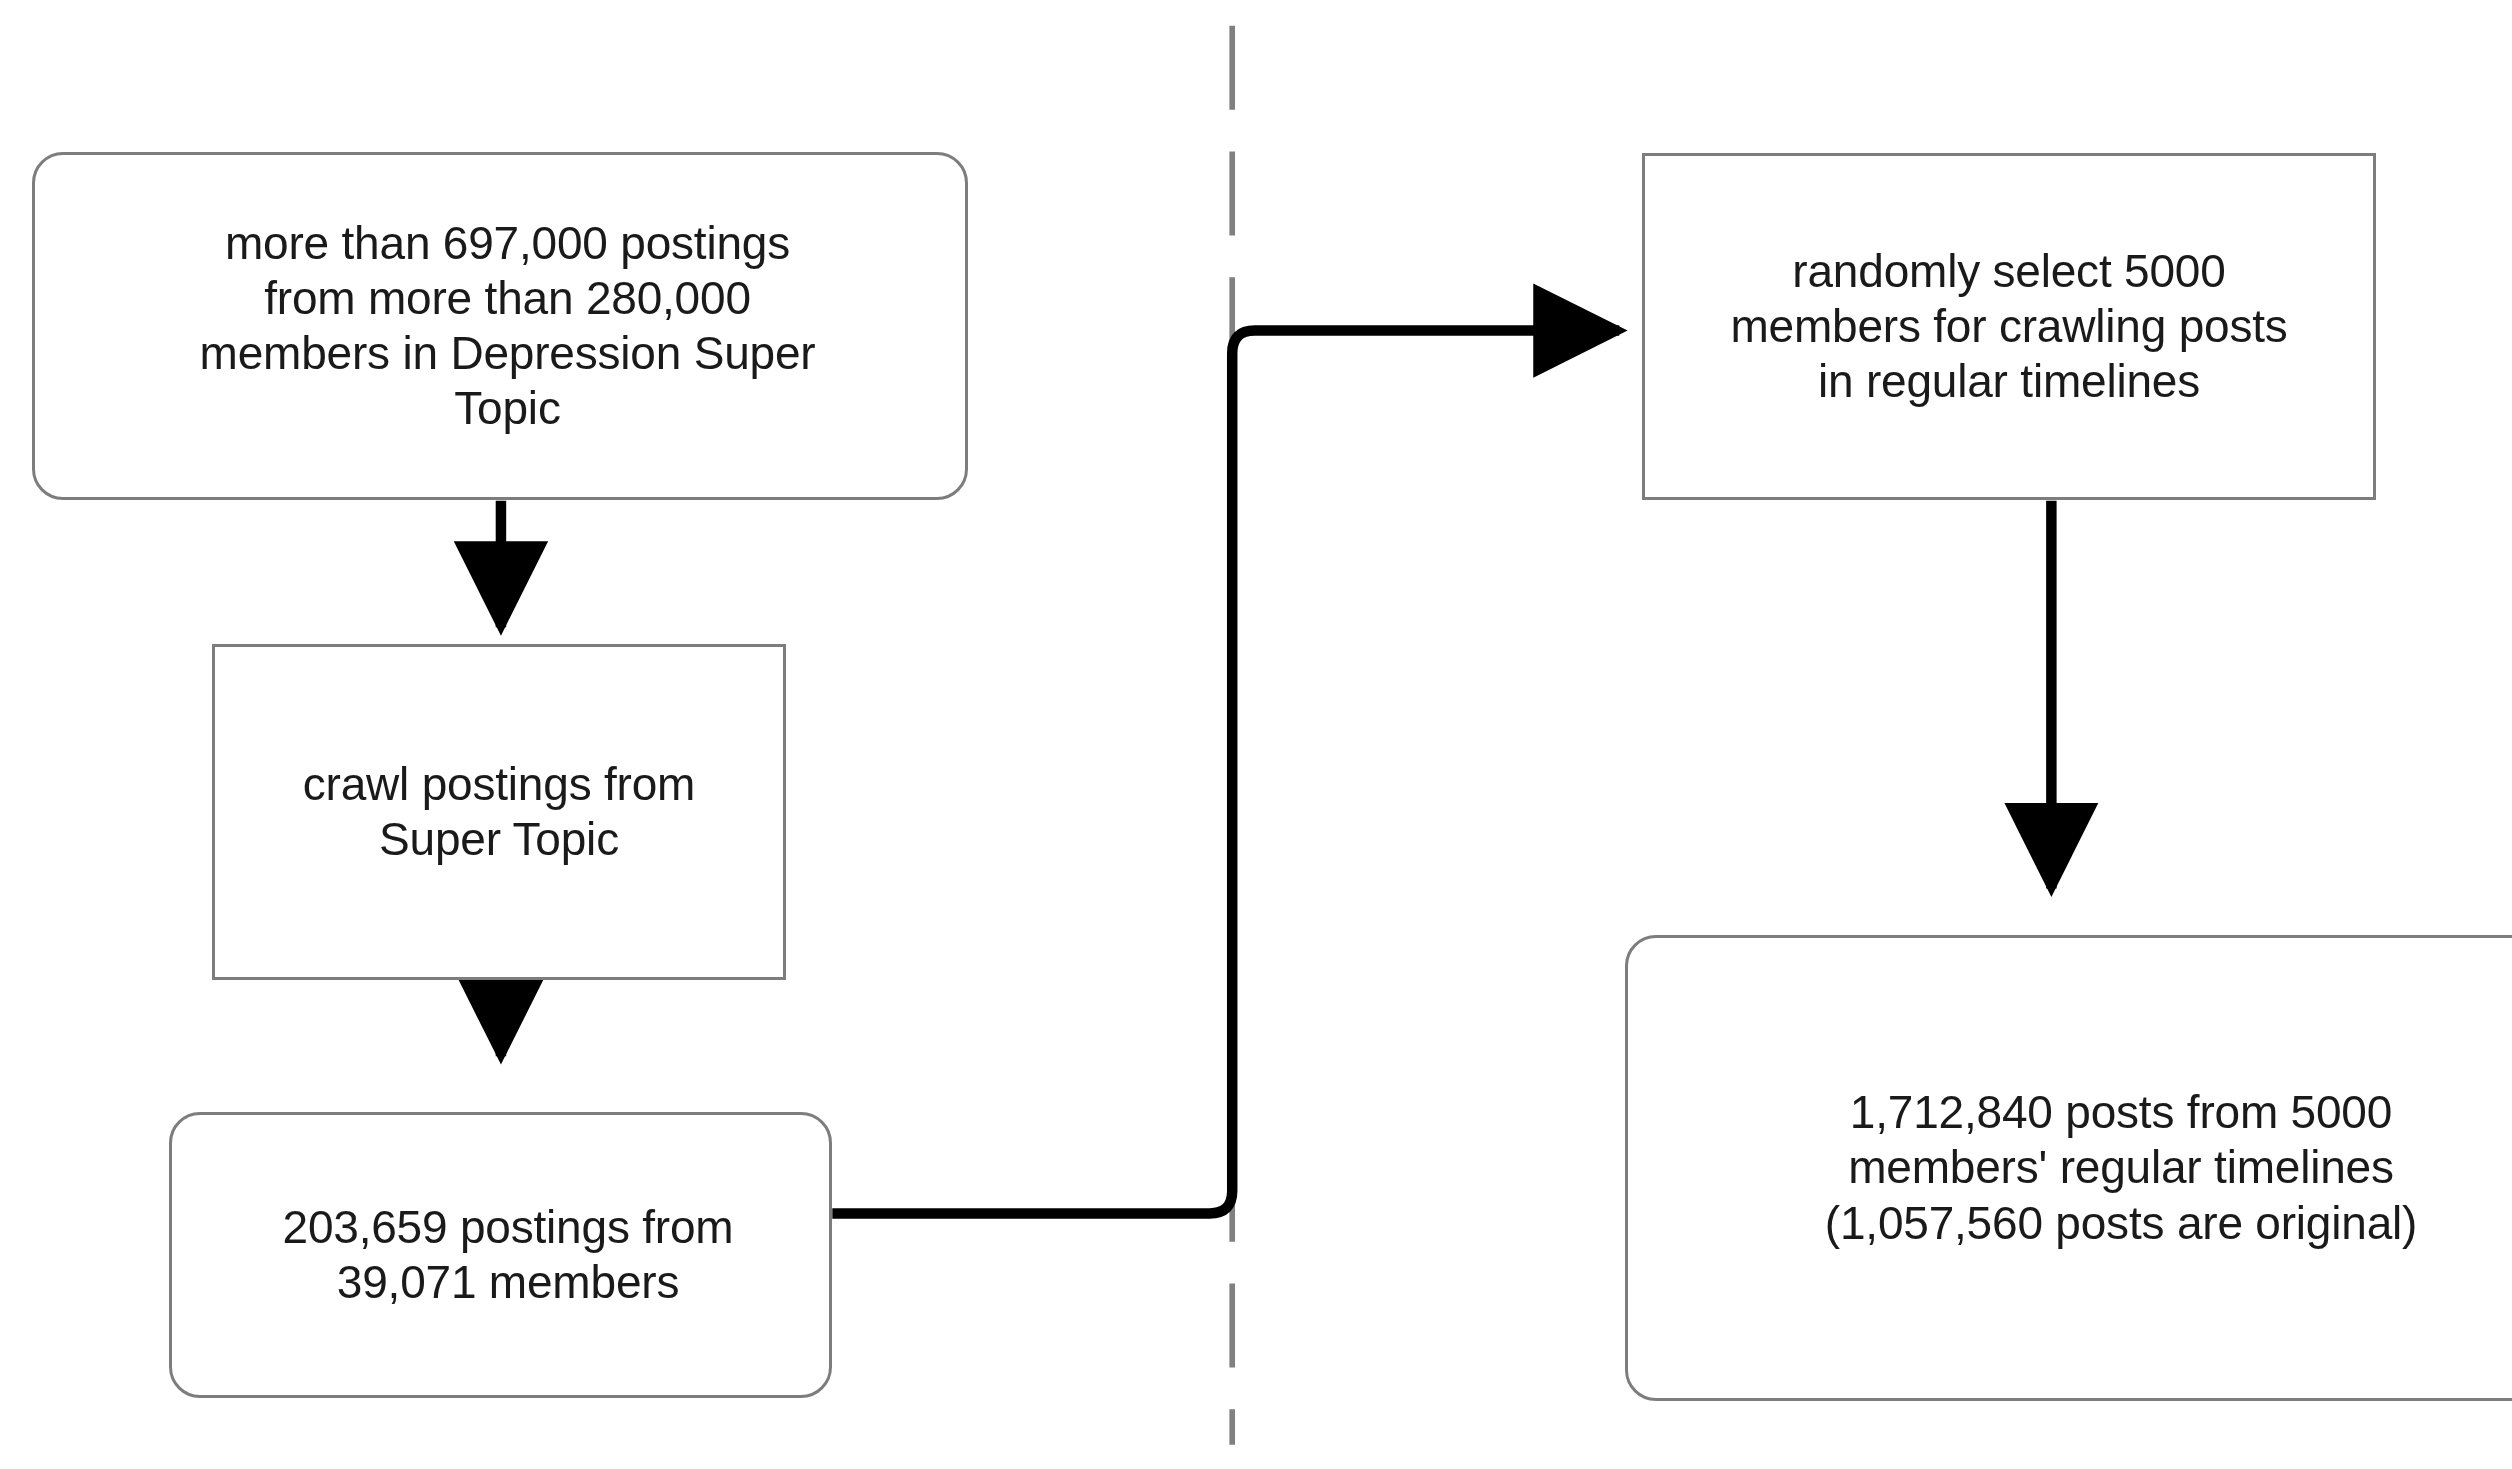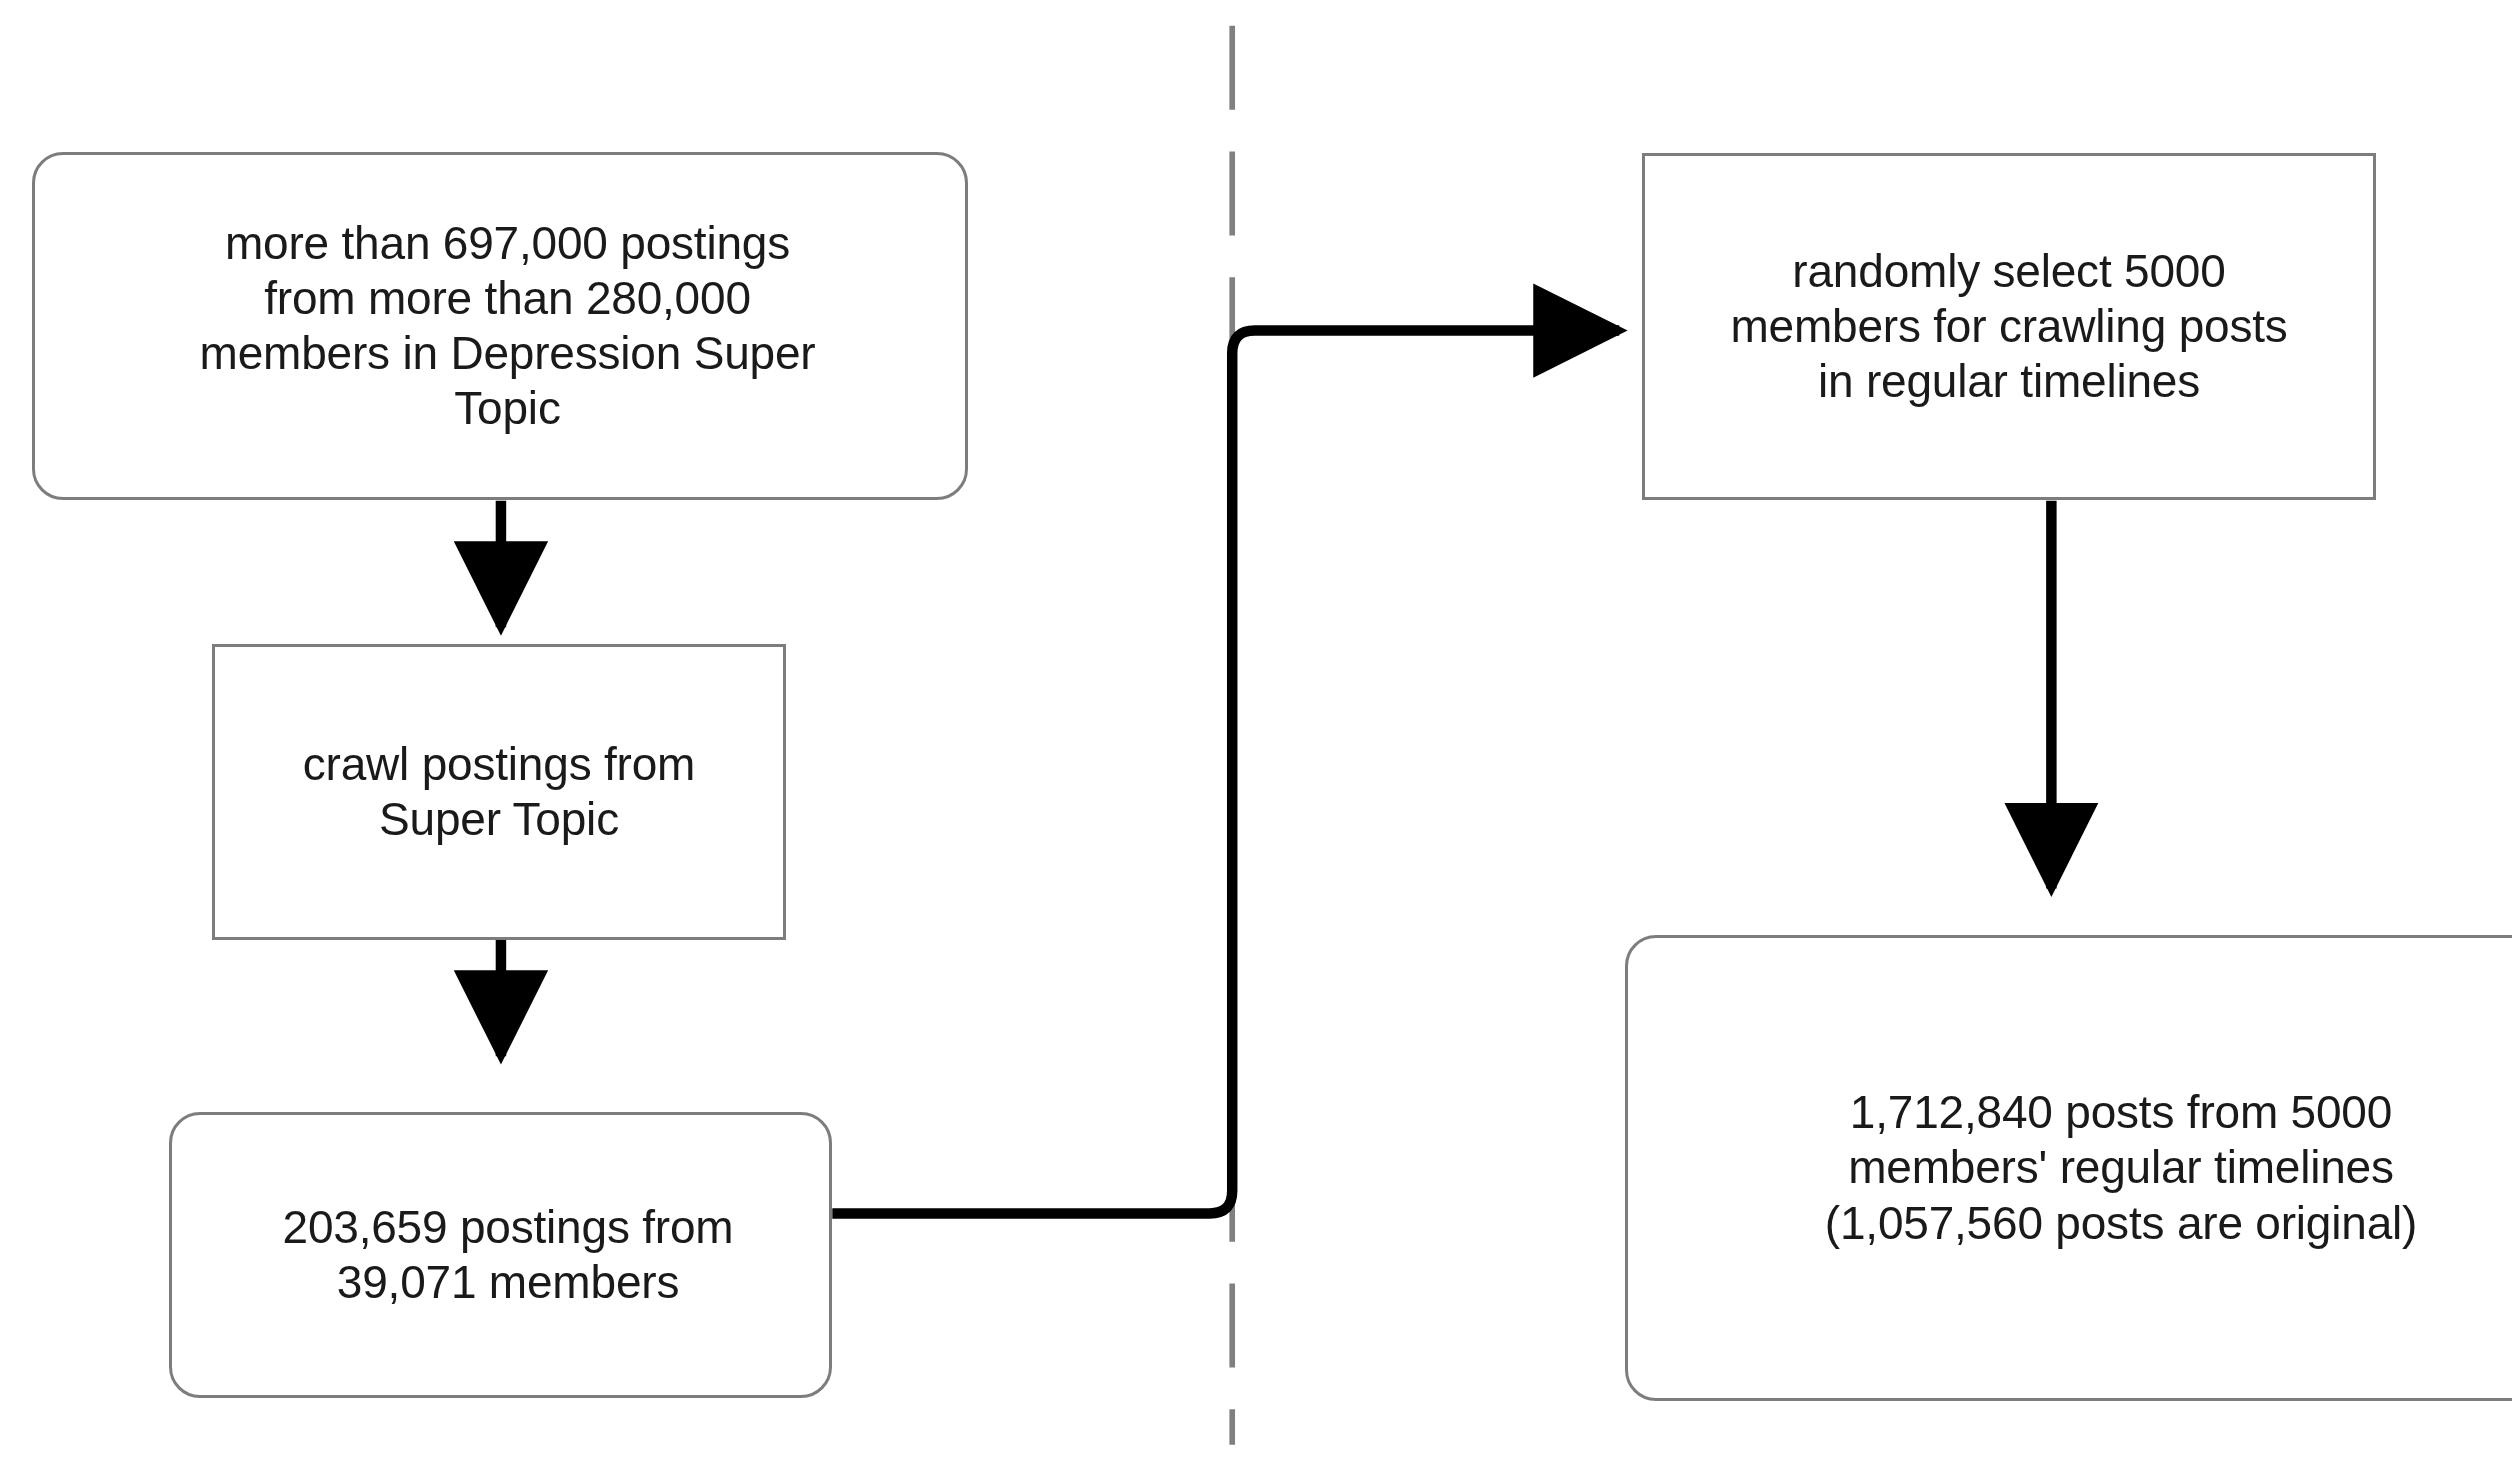--- a/index.html
+++ b/index.html
@@ -46,21 +46,21 @@
     font-size: 46px;
     line-height: 1.20;
     color: #1a1a1a;
     padding: 0 21px;
     white-space: pre-line;
     letter-spacing: -0.2px;
   }
 
   
   #node-super-topic-source { left: 32px;   top: 152px;  width: 936px; height: 348px; }
-  #node-crawl-super-topic  { left: 212px;  top: 644px;  width: 574px;  height: 296px; }
+  #node-crawl-super-topic  { left: 212px;  top: 644px;  width: 574px;  height: 336px; }
   #node-super-topic-result { left: 169px;  top: 1112px; width: 663px;  height: 286px; }
   #node-random-select      { left: 1642px; top: 153px;  width: 734px; height: 347px; }
   #node-timeline-result    { left: 1625px; top: 935px; width: 977px; height: 466px; }
 </style>
 </head>
 <body>
 
 <div id="diagram">
 
   <svg id="edge-layer" viewBox="0 0 3115 1822" xmlns="http://www.w3.org/2000/svg">

